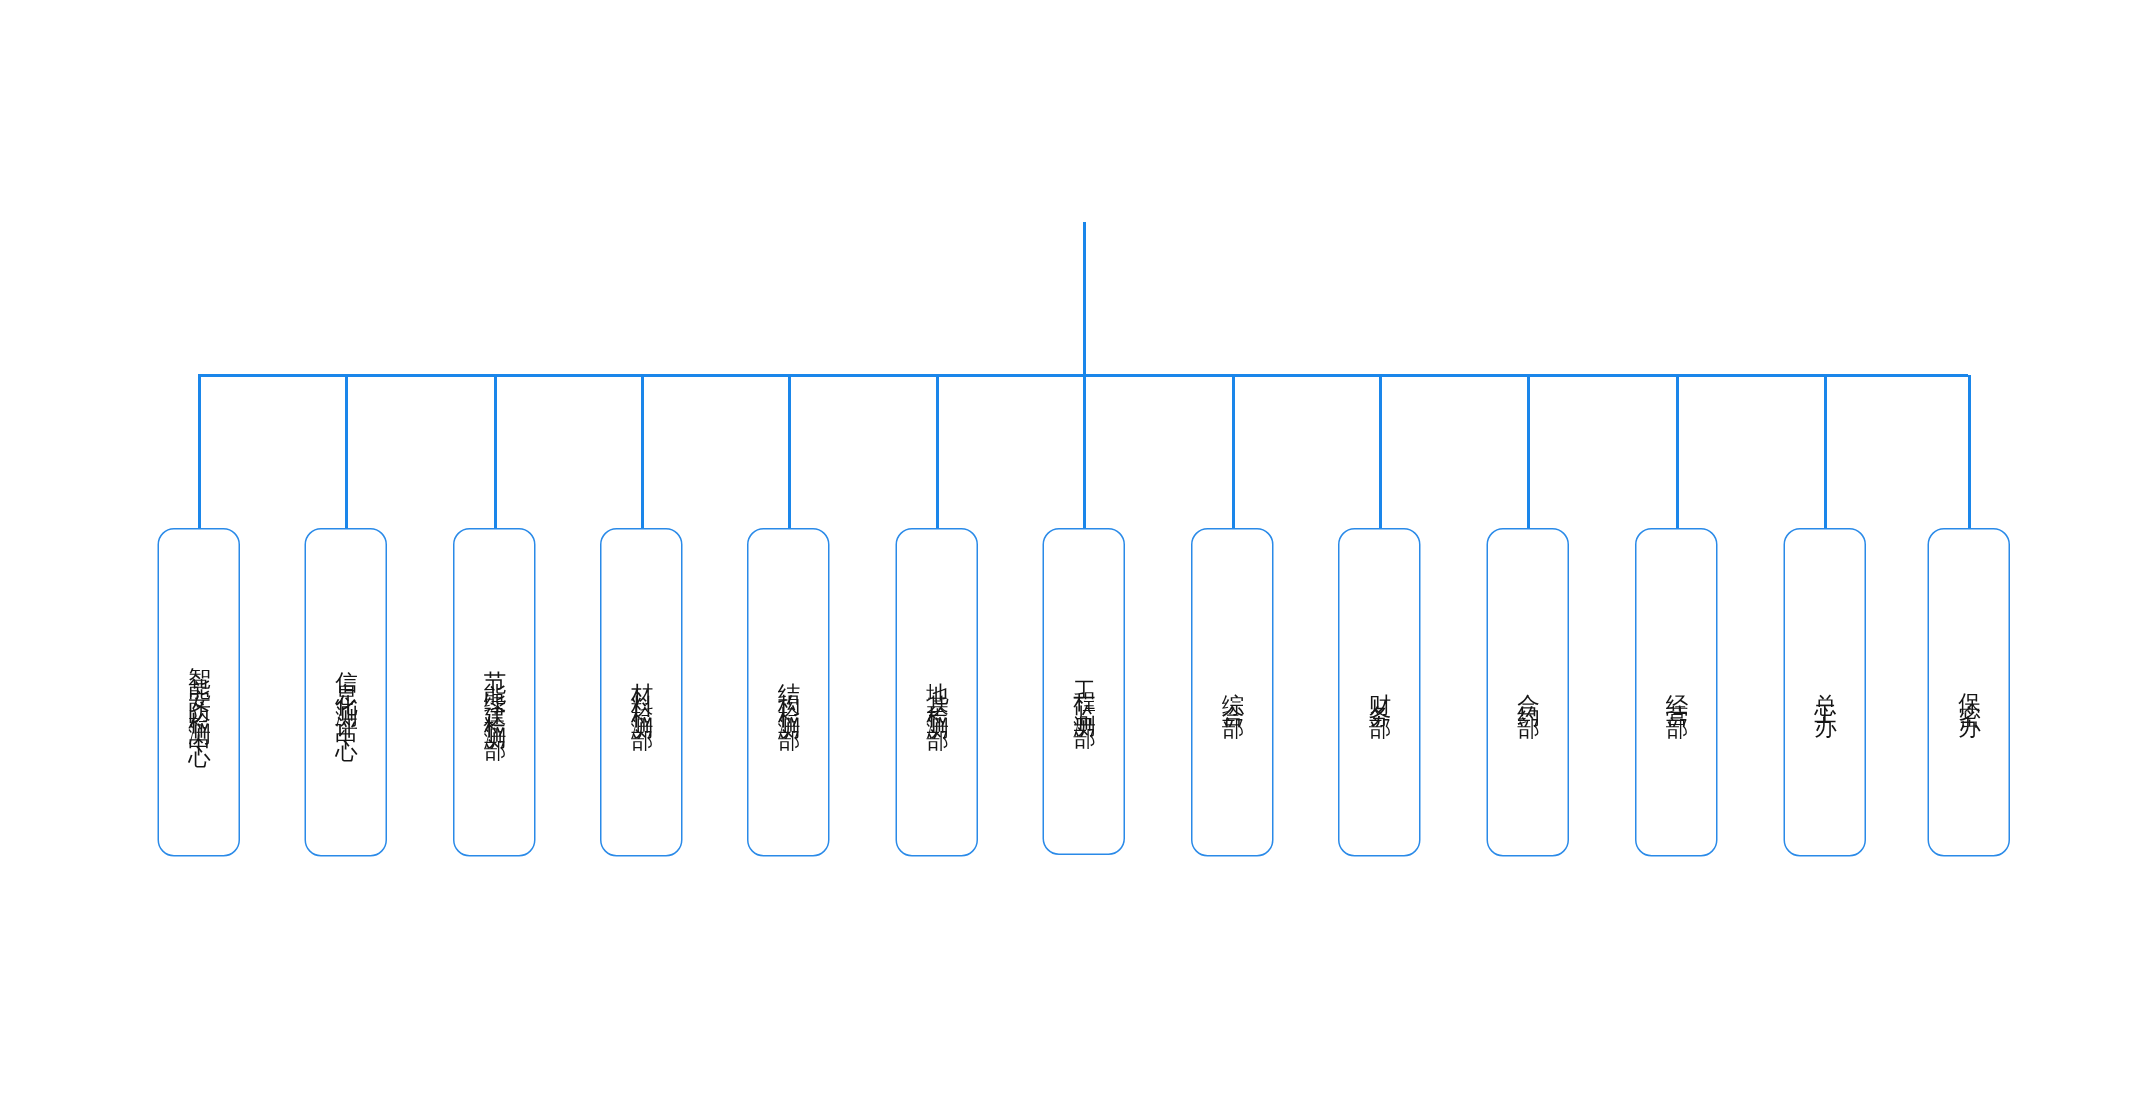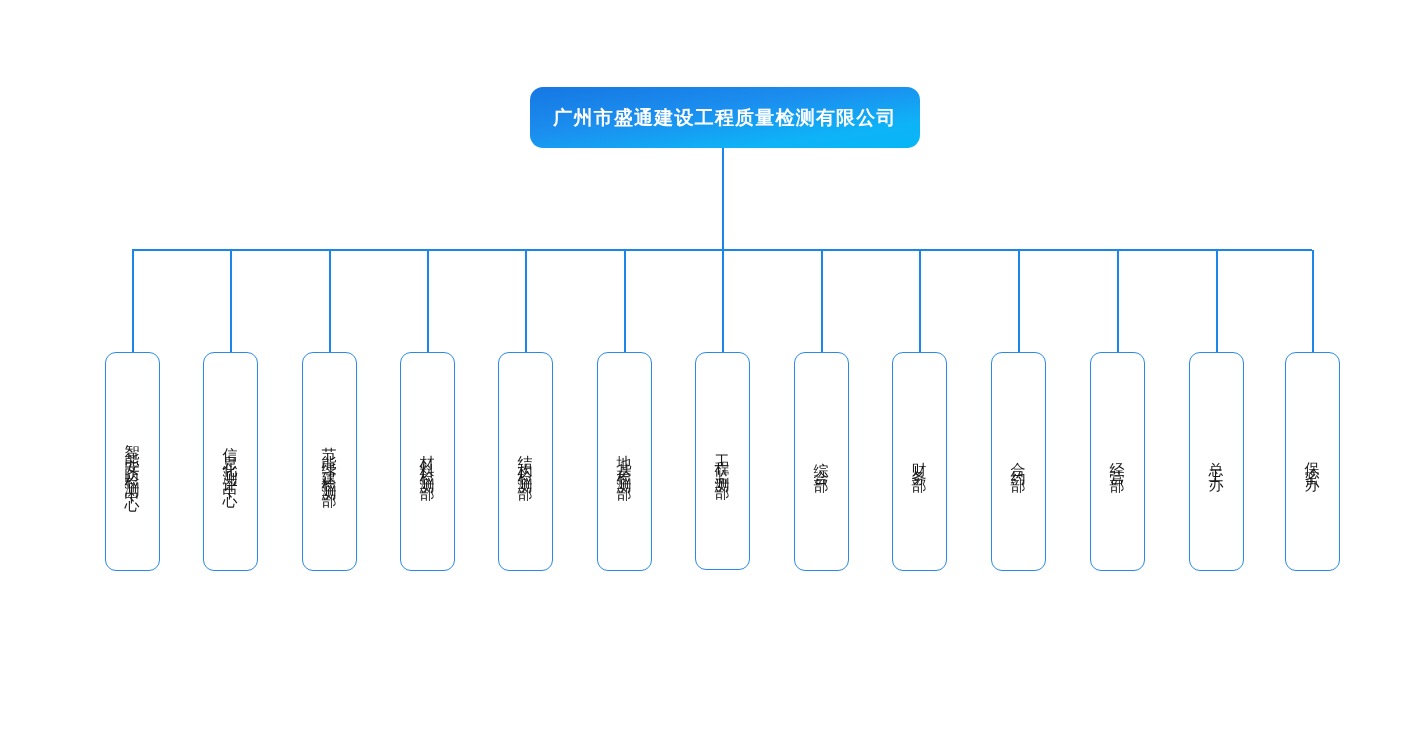--- a/index.html
+++ b/index.html
@@ -84,23 +84,20 @@
       <line x1="625" y1="250" x2="625" y2="352" stroke="#1a86ea" stroke-width="2" shape-rendering="crispEdges"></line>
       <line x1="723" y1="250" x2="723" y2="352" stroke="#1a86ea" stroke-width="2" shape-rendering="crispEdges"></line>
       <line x1="822" y1="250" x2="822" y2="352" stroke="#1a86ea" stroke-width="2" shape-rendering="crispEdges"></line>
       <line x1="920" y1="250" x2="920" y2="352" stroke="#1a86ea" stroke-width="2" shape-rendering="crispEdges"></line>
       <line x1="1019" y1="250" x2="1019" y2="352" stroke="#1a86ea" stroke-width="2" shape-rendering="crispEdges"></line>
       <line x1="1118" y1="250" x2="1118" y2="352" stroke="#1a86ea" stroke-width="2" shape-rendering="crispEdges"></line>
       <line x1="1217" y1="250" x2="1217" y2="352" stroke="#1a86ea" stroke-width="2" shape-rendering="crispEdges"></line>
       <line x1="1313" y1="250" x2="1313" y2="352" stroke="#1a86ea" stroke-width="2" shape-rendering="crispEdges"></line>
     </svg>
 
-  <div class="root-node">
-    <span class="root-label">广州市盛通建设工程质量检测有限公司</span>
-  </div>
 
   <div id="dept-container">
       <div class="dept-node" style="left: 105px; top: 352px; width: 55px; height: 219px;">
         <span class="dept-label">智能安防检测中心</span>
       </div>
       <div class="dept-node" style="left: 203px; top: 352px; width: 55px; height: 219px;">
         <span class="dept-label">信息化测评中心</span>
       </div>
       <div class="dept-node" style="left: 302px; top: 352px; width: 55px; height: 219px;">
         <span class="dept-label">节能绿建检测部</span>

